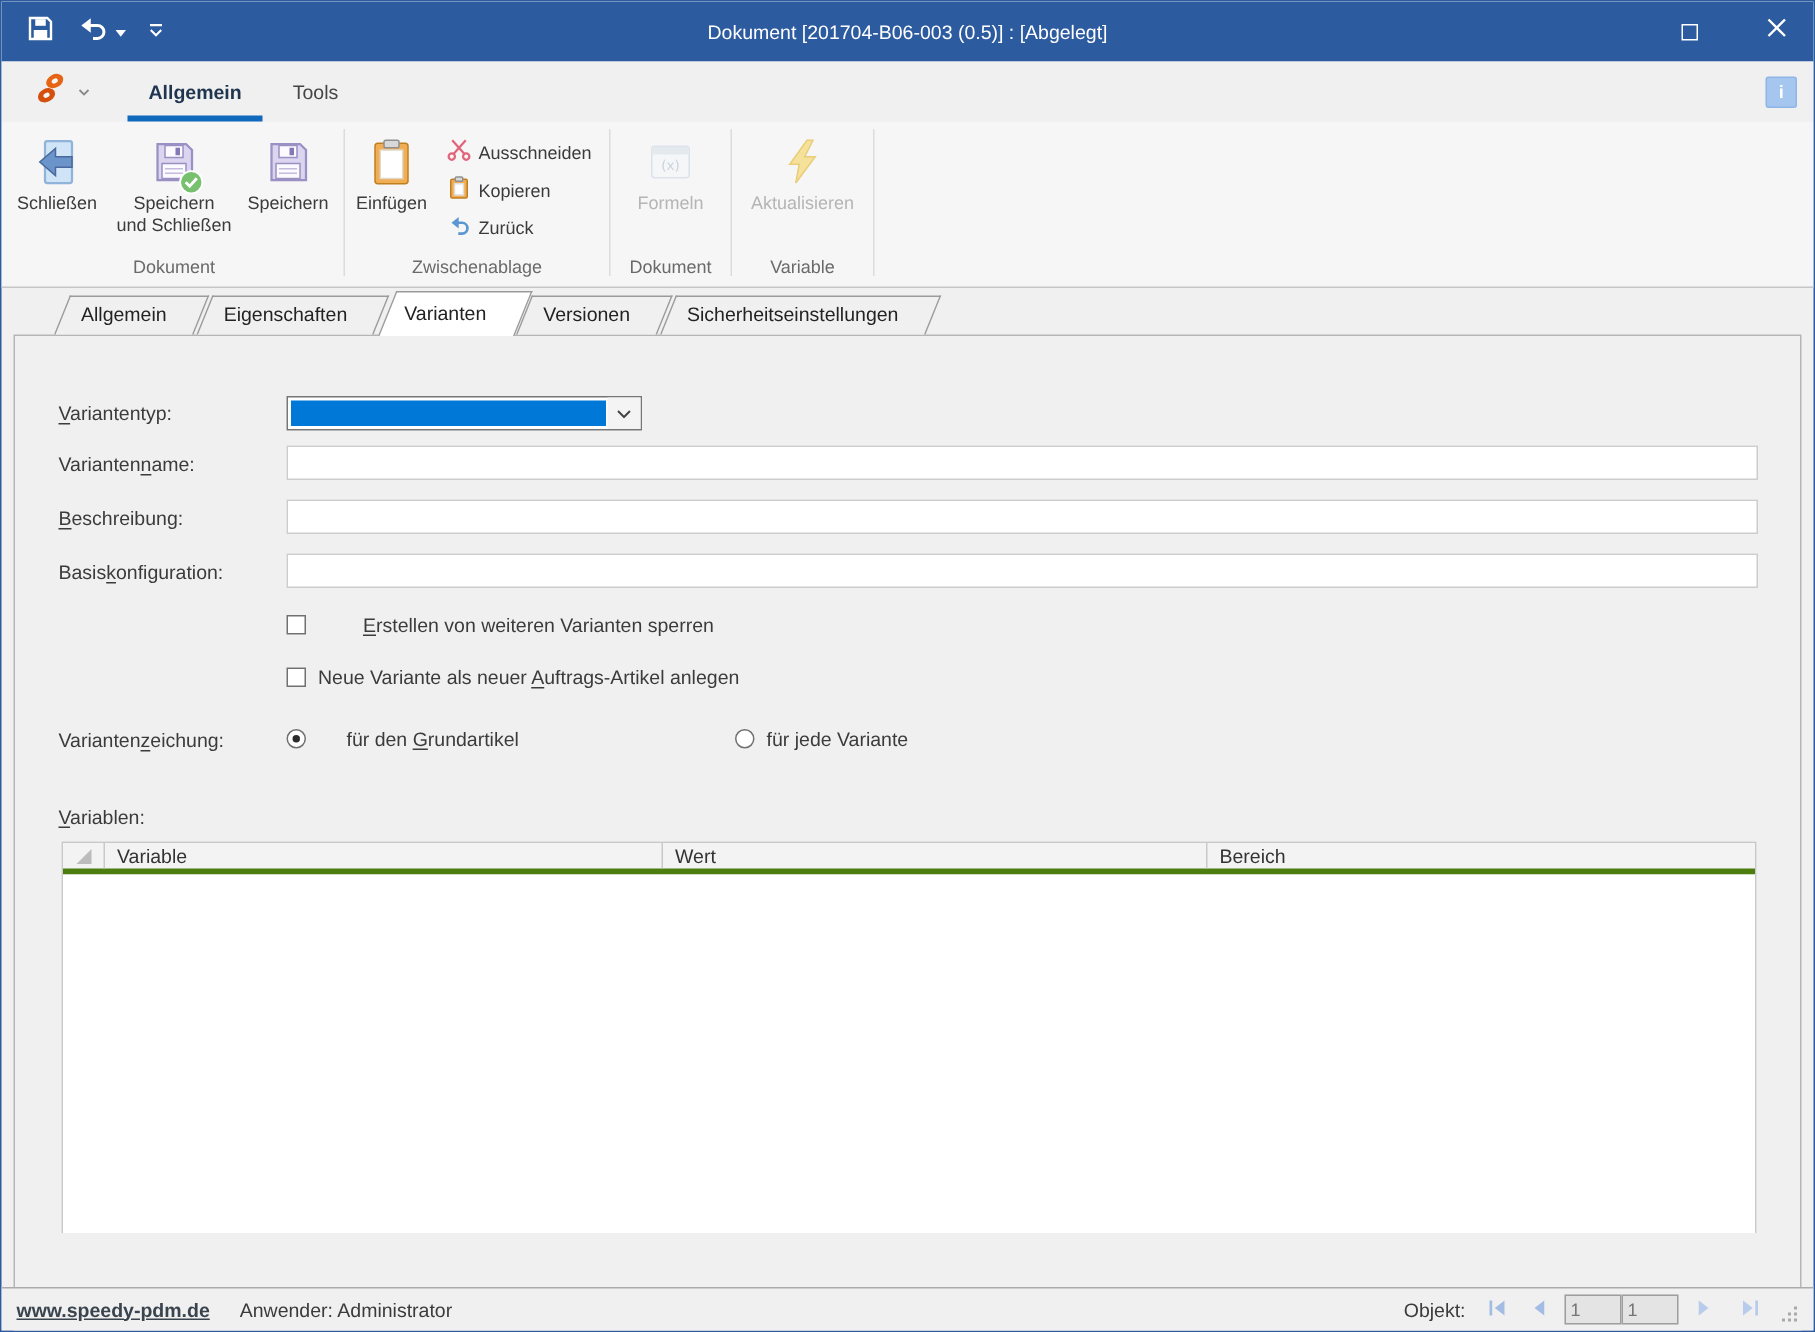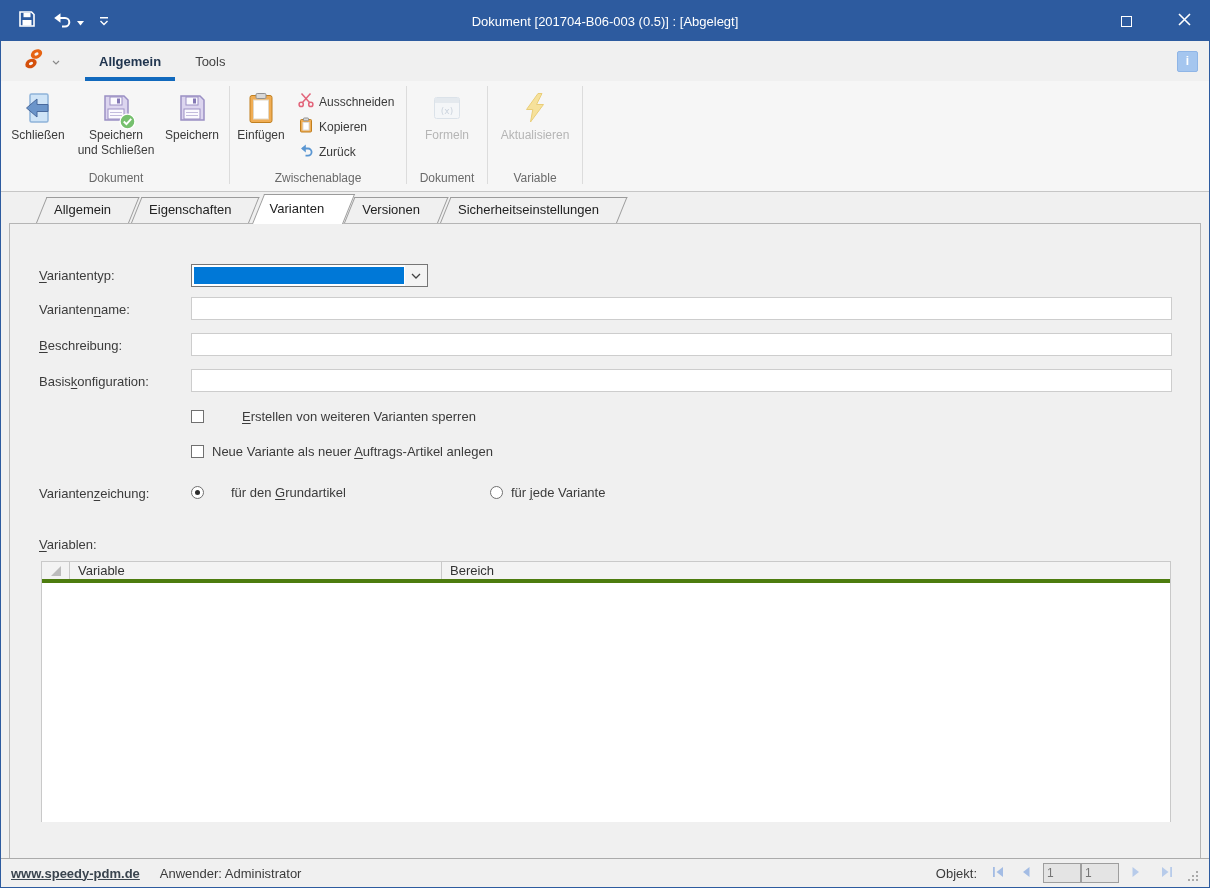--- a/index.html
+++ b/index.html
@@ -354,20 +354,21 @@
     </div>
 
     <div class="flabel" style="top:313px;"><span></span><span class="mn">V</span><span>ariablen:</span></div>
 
     <div class="vtable">
       <div class="vt-head">
         <div class="vt-cell vt-corner">
           <span class="vt-tri"></span>
         </div>
         <div class="vt-cell vt-variable">Variable</div>
+        <div class="vt-cell vt-wert">Wert</div>
         <div class="vt-cell vt-bereich">Bereich</div>
       </div>
       <div class="vt-body"></div>
     </div>
   </div>
 
   <div class="statusbar">
     <span class="sb-link">www.speedy-pdm.de</span>
     <span>Anwender: Administrator</span>
     <div class="sb-right">

